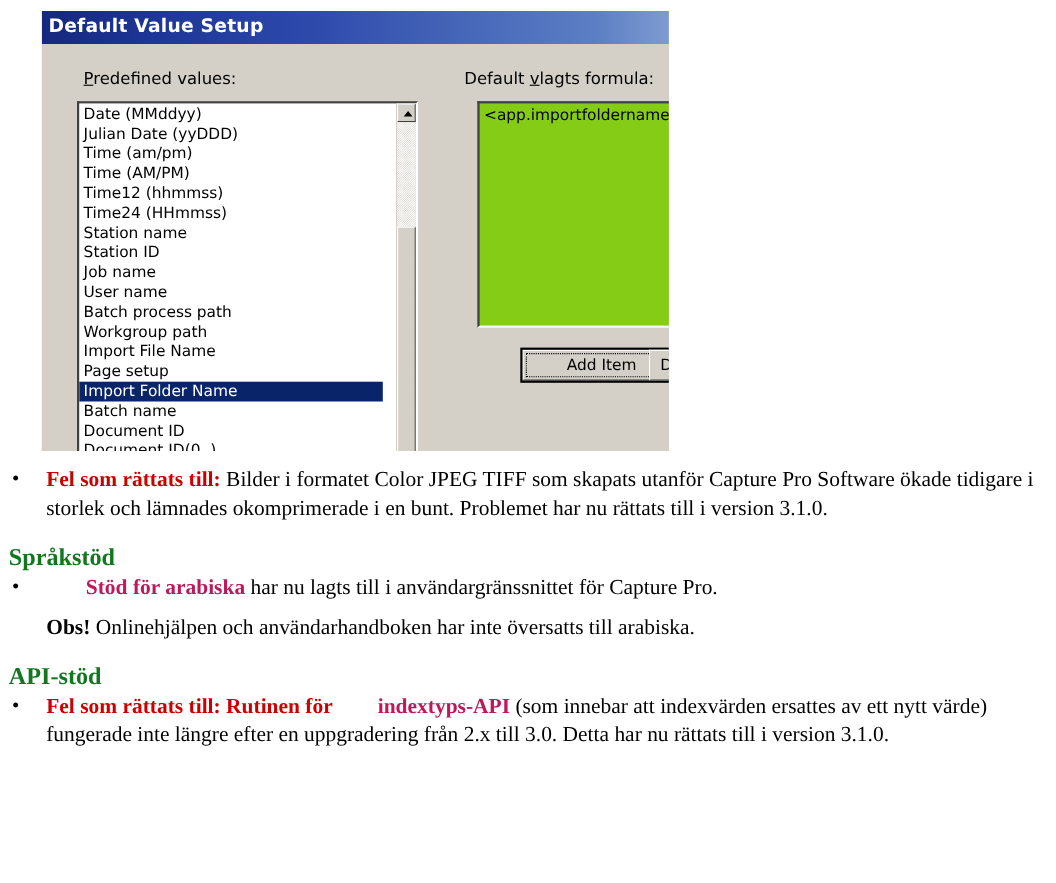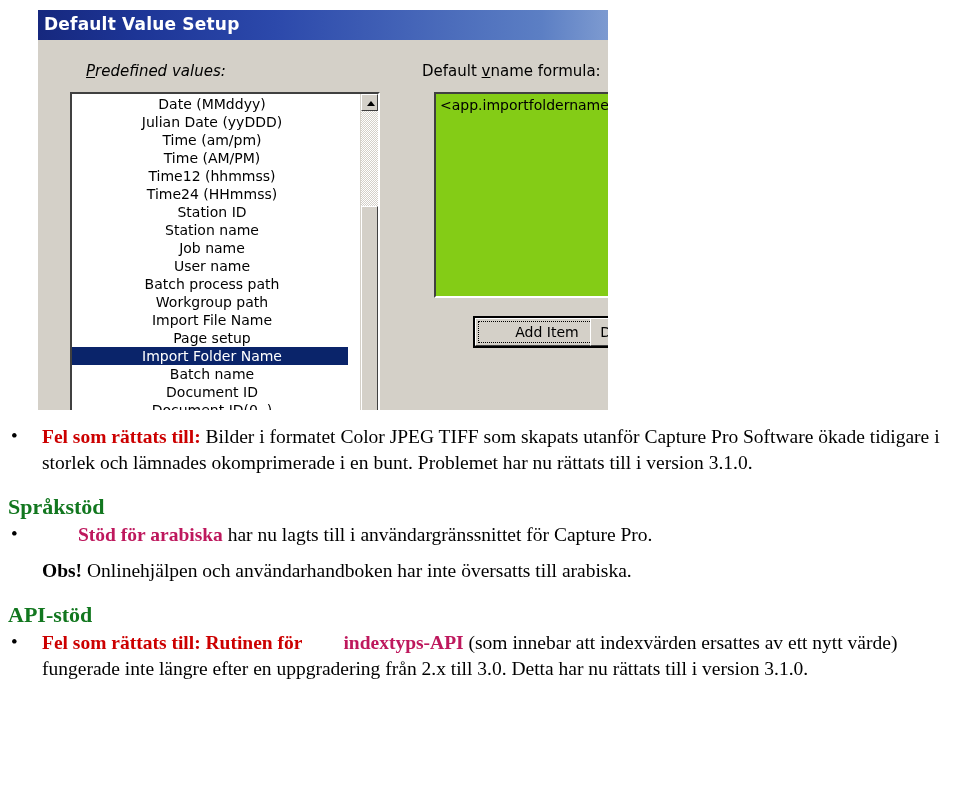--- a/index.html
+++ b/index.html
@@ -85,21 +85,20 @@
     border-bottom: 2px solid #ffffff;
     box-sizing: border-box;
     overflow: hidden;
   }
   .list-items {
     position: absolute;
     left: 0;
     top: 0;
     width: 276px;
     padding: 1px 0 0 0;
-    text-align: center;
   }
   .list-item {
     height: 18px;
     line-height: 18px;
     font-size: 14px;
     padding-left: 4px;
     color: #000000;
     white-space: nowrap;
     overflow: hidden;
   }
@@ -255,53 +254,53 @@
 
 <div class="screenshot-clip">
   <div class="dialog">
 
     <div class="title-bar">
       <span class="title-text">Default Value Setup</span>
     </div>
 
     <div class="dlg-body">
 
-      <div class="field-label" style="left:48px; top:22px;font-style:italic;"><span class="mn">P</span><span>redefined values:</span></div>
+      <div class="field-label" style="left:38px; top:22px;"><span class="mn">P</span><span>redefined values:</span></div>
 
       <div class="listbox-frame">
         <div class="list-items" id="list-items">
             <div class="list-item">Date (MMddyy)</div>
             <div class="list-item">Julian Date (yyDDD)</div>
             <div class="list-item">Time (am/pm)</div>
             <div class="list-item">Time (AM/PM)</div>
             <div class="list-item">Time12 (hhmmss)</div>
             <div class="list-item">Time24 (HHmmss)</div>
+            <div class="list-item">Station name</div>
             <div class="list-item">Station ID</div>
-            <div class="list-item">Station name</div>
             <div class="list-item">Job name</div>
             <div class="list-item">User name</div>
             <div class="list-item">Batch process path</div>
             <div class="list-item">Workgroup path</div>
             <div class="list-item">Import File Name</div>
             <div class="list-item">Page setup</div>
             <div class="list-item selected">Import Folder Name</div>
             <div class="list-item">Batch name</div>
             <div class="list-item">Document ID</div>
             <div class="list-item">Document ID(0..)</div>
           </div>
         <div class="scrollbar">
           <div class="sb-btn-up">
             <span class="sb-arrow-up"></span>
           </div>
           <div class="sb-track"></div>
           <div class="sb-thumb"></div>
         </div>
       </div>
 
-      <div class="field-label" style="left:384px; top:22px;"><span>Default </span><span class="mn">v</span><span>name formula:</span></div>
+      <div class="field-label" style="left:384px; top:22px;"><span>Default </span><span class="mn">v</span><span>lagts formula:</span></div>
 
       <div class="formula-frame">
         <div class="formula-text">&lt;app.importfoldername&gt;</div>
       </div>
 
       <div class="btn default-btn" style="left:392px; top:278px; width:144px;margin-left:45px;">
         <span class="focus-ring"></span>
         <span>Add Item</span>
       </div>
       <div class="btn" style="left:552px; top:278px; width:144px;">

